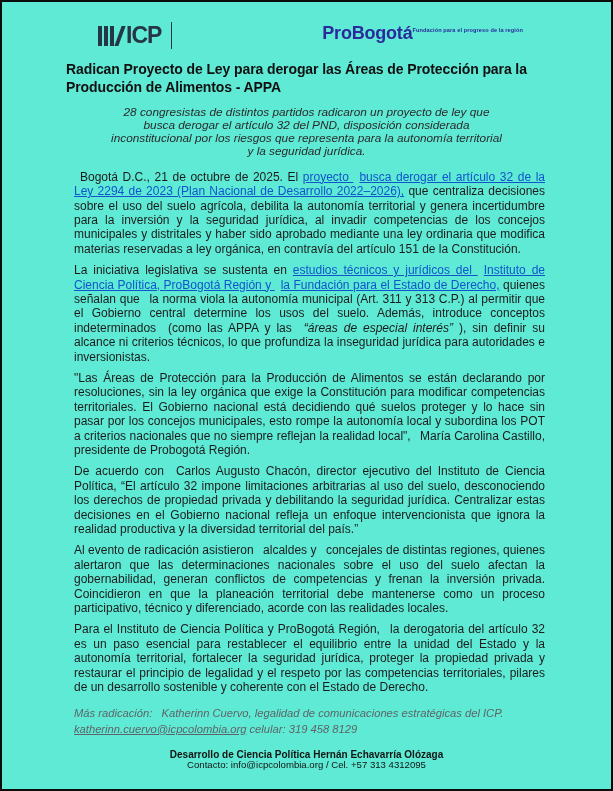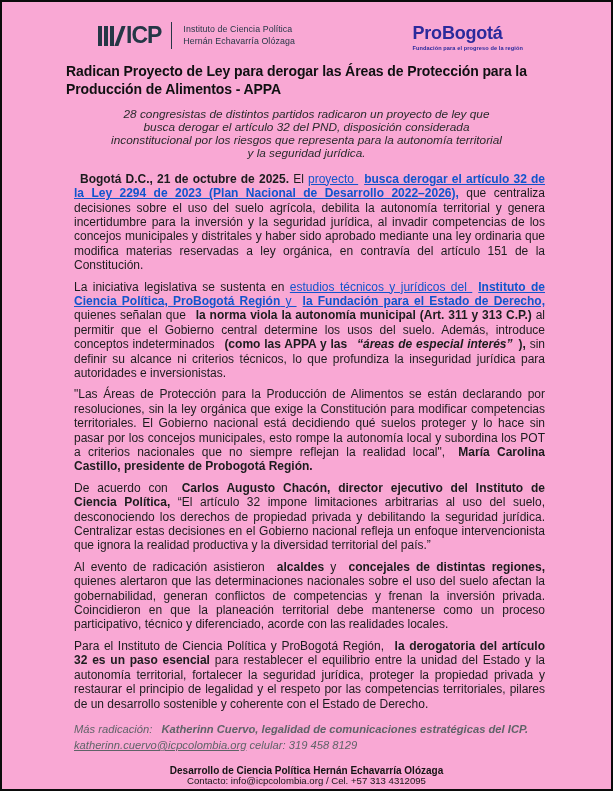--- a/index.html
+++ b/index.html
@@ -1,19 +1,19 @@
 <!DOCTYPE html>
 <html><head>
 <meta charset="utf-8">
 <style>
   html,body{margin:0;padding:0;background:#888;}
   .page{
     position:relative;
     width:613px;height:791px;
-    background:#f9a8d4;
+    background:#5eead4;
     border:2px solid #0b0b0b;
     box-sizing:border-box;
     font-family:"Liberation Sans","DejaVu Sans",sans-serif;
     color:#1c1c1e;
     overflow:hidden;
   }
   
   .hdr{
     display:flex;justify-content:space-between;align-items:flex-start;
     padding:20px 88px 0 96px;
@@ -21,39 +21,39 @@
   .icp{display:flex;align-items:center;gap:6px;}
   .icp-mark{display:flex;align-items:center;gap:2.5px;height:24px;}
   .icp-bar{width:3.5px;height:20px;background:#253746;}
   .icp-diag{width:3.5px;height:20px;background:#253746;transform:skewX(-20deg);margin-left:2px;}
   .icp-acronym{
     font-size:23px;font-weight:bold;color:#253746;letter-spacing:-1px;
     line-height:1;margin-left:2px;
   }
   .icp-sep{width:1px;height:27px;background:#253746;margin:0 5px 0 4px;}
   .icp-name{font-size:8.8px;color:#253746;line-height:1.3;letter-spacing:.1px;}
-  .pb{display:flex;flex-direction:column;align-items:flex-start;padding-top:2px;}
+  .pb{display:flex;flex-direction:row;align-items:flex-start;padding-top:2px;}
   .pb-name{font-size:18px;font-weight:800;color:#2a2a9c;line-height:1;letter-spacing:-.2px;}
   .pb-tag{font-size:5.6px;font-weight:bold;color:#2a2a9c;margin-top:3px;letter-spacing:.1px;}
   
   .title{
     font-size:14px;font-weight:bold;color:#101012;text-align:left;
     line-height:1.28;margin:12px 0 9px;padding:0 64px;letter-spacing:-.1px;
   }
   .subtitle{
     font-style:italic;font-size:11.8px;color:#2a2a2c;text-align:center;
     line-height:1.1;margin:0 4px 12px;padding:0 104px;
   }
   
   .body{padding:0 66px 0 72px;}
   .body p{
     font-size:12px;line-height:14.4px;text-align:justify;
     margin:0 0 7px;color:#1c1c1e;
   }
-  .b{font-weight:bold;padding-left:6px;}
+  .b{font-weight:normal;padding-left:6px;}
   .i{font-style:italic;}
   .lnk{color:#1155cc;text-decoration:underline;}
   .u{text-decoration:underline;}
   p.contact{
     color:#5f6368;font-style:italic;font-size:11.2px;line-height:14px;
     text-align:left;margin-top:11px;margin-bottom:2px;
   }
   
   .ftr{text-align:center;margin-top:14px;line-height:10.5px;color:#141414;}
   .ftr .org{font-size:10px;font-weight:bold;}
@@ -67,24 +67,20 @@
   <div class="hdr">
     <div class="icp">
       <div class="icp-mark">
         <span class="icp-bar"></span>
         <span class="icp-bar"></span>
         <span class="icp-bar"></span>
         <span class="icp-diag"></span>
         <span class="icp-acronym">ICP</span>
       </div>
       <div class="icp-sep"></div>
-      <div class="icp-name">
-        <div>Instituto de Ciencia Política</div>
-        <div>Hernán Echavarría Olózaga</div>
-      </div>
     </div>
     <div class="pb">
       <div class="pb-name">ProBogotá</div>
       <div class="pb-tag">Fundación para el progreso de la región</div>
     </div>
   </div>
 
   <h1 class="title">Radican Proyecto de Ley para derogar las Áreas de Protección para la Producción de Alimentos - APPA</h1>
 
   <p class="subtitle">28 congresistas de distintos partidos radicaron un proyecto de ley que busca derogar el artículo 32 del PND, disposición considerada inconstitucional  por los riesgos que representa para la autonomía territorial y la seguridad jurídica.</p>

